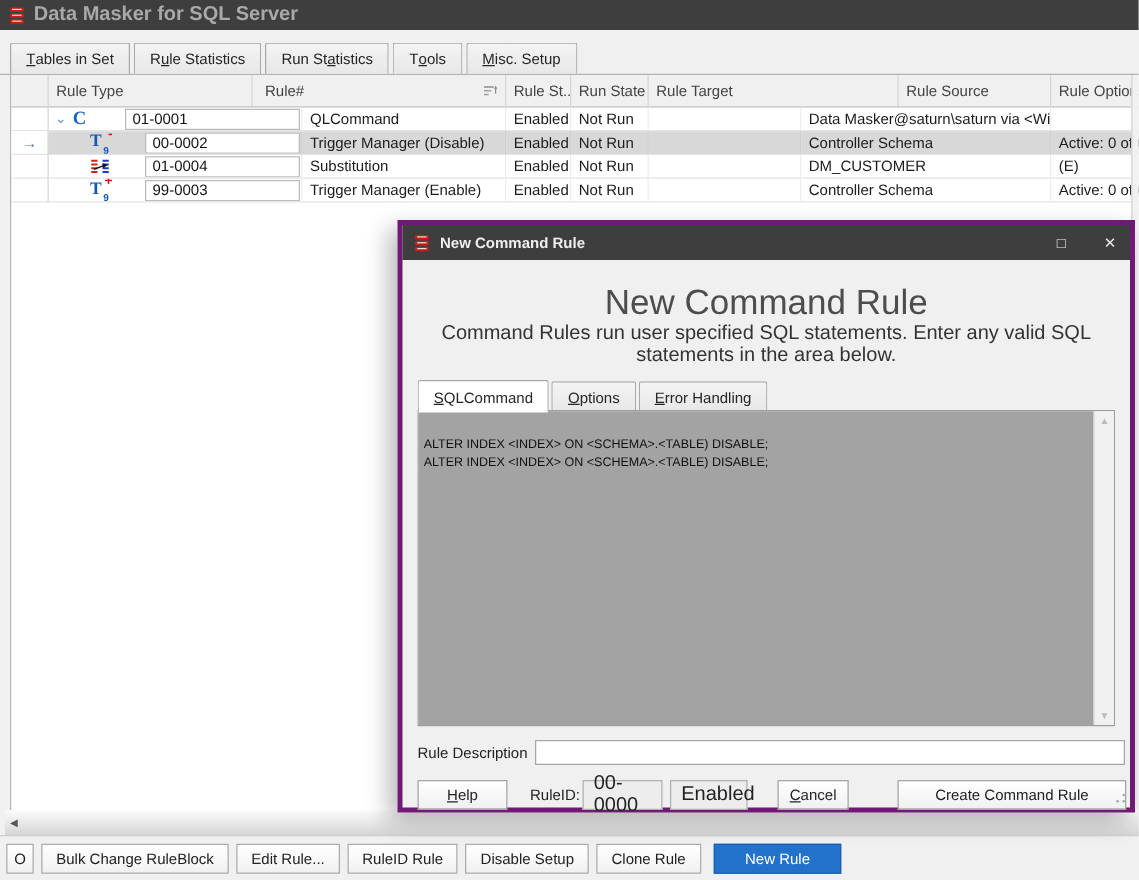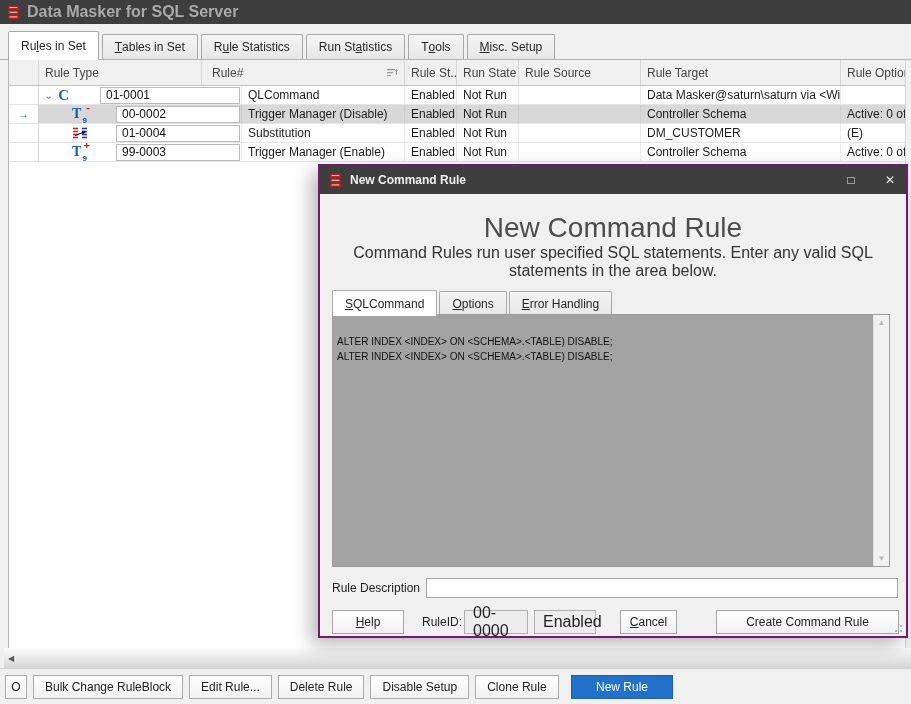--- a/index.html
+++ b/index.html
@@ -109,22 +109,22 @@
   }
   .obtn { width: 22px; padding: 0; }
   .newrule {
     position: absolute; left: 571px; top: 6px; width: 102px; height: 24px;
     background: #2272cc; border: 1px solid #1b5fae; color: #fff;
     display: flex; align-items: center; justify-content: center; font-size: 12px; cursor: default;
   }
 
   
   .dialog {
-    position: absolute; left: 318px; top: 164px; width: 590px; height: 474px;
-    background: #f0f0f0; border: 2px solid #701a75;
+    position: absolute; left: 318px; top: 176px; width: 590px; height: 474px;
+    background: #f0f0f0; border: 4px solid #701a75;
     box-shadow: -7px 7px 18px rgba(0,0,0,0.28); z-index: 10;
   }
   .dtitle {
     height: 28px; background: #3e3e3e; display: flex; align-items: center;
     gap: 7px; padding-left: 8px;
   }
   .dtitletext { font-size: 12px; font-weight: bold; color: #efefef; flex: 0 0 auto; }
   .dtspacer { flex: 1; }
   .dwinbtn {
     width: 32px; height: 28px; display: flex; align-items: center; justify-content: center;
@@ -191,21 +191,20 @@
     <rect x="2" y="6" width="12" height="4" rx="1.6" fill="#c1201f"></rect>
     <rect x="2" y="11" width="12" height="4" rx="1.6" fill="#c1201f"></rect>
     <rect x="4" y="2.2" width="8" height="1" fill="#fff" opacity=".85"></rect>
     <rect x="4" y="7.2" width="8" height="1" fill="#fff" opacity=".85"></rect>
     <rect x="4" y="12.2" width="8" height="1" fill="#fff" opacity=".85"></rect>
   </svg>
   <span class="apptitle">Data Masker for SQL Server</span>
 </div>
 
 <div class="tabstrip">
-  <div class="tab active">Ru<u>l</u>es in Set</div>
   <div class="tab"><u>T</u>ables in Set</div>
   <div class="tab">R<u>u</u>le Statistics</div>
   <div class="tab">Run St<u>a</u>tistics</div>
   <div class="tab">T<u>o</u>ols</div>
   <div class="tab"><u>M</u>isc. Setup</div>
 </div>
 
 <div class="content">
   <div class="ghead">
     <div class="hcell c-gutter"></div>
@@ -215,22 +214,22 @@
       <svg class="sorticon" width="11" height="9" viewBox="0 0 11 9">
         <rect x="0" y="1" width="8" height="1.2" fill="#8f8f8f"></rect>
         <rect x="0" y="4" width="6" height="1.2" fill="#9f9f9f"></rect>
         <rect x="0" y="7" width="4" height="1.2" fill="#9f9f9f"></rect>
         <path d="M9.5 1 L9.5 7" stroke="#8f8f8f" stroke-width="1"></path>
         <path d="M8 3 L9.5 1 L11 3 Z" fill="#8f8f8f"></path>
       </svg>
     </div>
     <div class="hcell c-status">Rule St...</div>
     <div class="hcell c-run">Run State</div>
+    <div class="hcell c-target">Rule Target</div>
     <div class="hcell c-source">Rule Source</div>
-    <div class="hcell c-target">Rule Target</div>
     <div class="hcell c-options">Rule Options</div>
   </div>
 
   <div class="grow">
     <div class="cell c-gutter"></div>
     <div class="cell c-rule">
       <div class="tree lvl1">
         <span class="chev">⌄</span>
         <span class="cicon">C</span>
       </div>
@@ -321,21 +320,21 @@
 <div class="vsliver"></div>
 
 <div class="hscroll">
   <span class="scrolLeftGlyph">◀</span>
 </div>
 
 <div class="toolbar">
   <button class="btn obtn">O</button>
   <button class="btn">Bulk Change RuleBlock</button>
   <button class="btn">Edit Rule...</button>
-  <button class="btn">Delete Rule</button>
+  <button class="btn">RuleID Rule</button>
   <button class="btn">Disable Setup</button>
   <button class="btn">Clone Rule</button>
   <button class="newrule">New Rule</button>
 </div>
 
 <div class="dialog">
   <div class="dtitle">
     <svg class="dbicon" viewBox="0 0 16 16">
       <rect x="2" y="1" width="12" height="4" rx="1.6" fill="#c1201f"></rect>
       <rect x="2" y="6" width="12" height="4" rx="1.6" fill="#c1201f"></rect>

